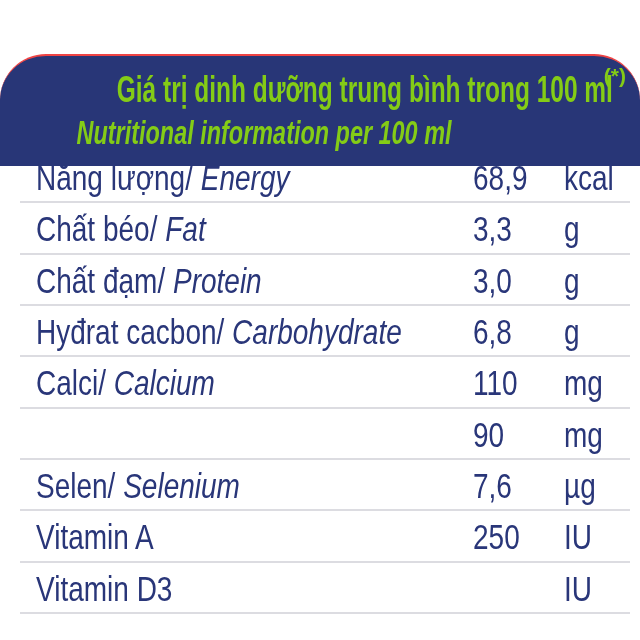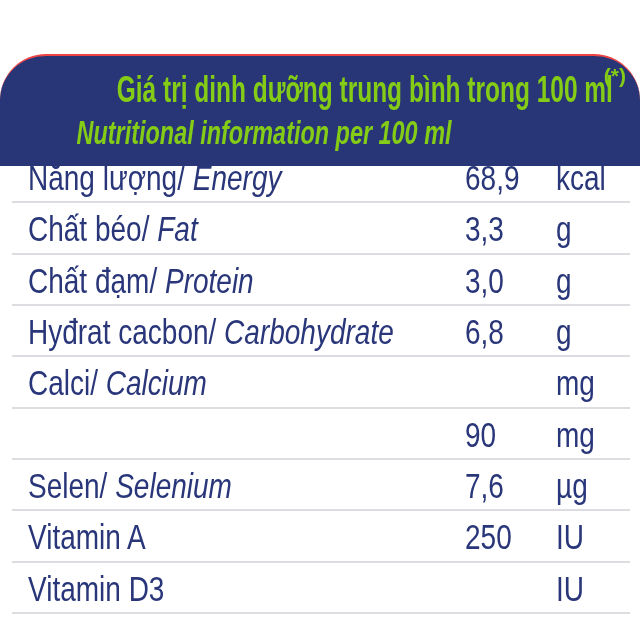--- a/index.html
+++ b/index.html
@@ -59,20 +59,21 @@
     position:absolute;
     left:0;top:152px;
     width:640px;
   }
   .row{
     position:relative;
     height:51.33px;
     line-height:51.33px;
     color:#293679;
     font-size:35px;
+    margin-left:8px;
   }
   .cell{
     position:absolute;
     top:0;bottom:0;
     white-space:nowrap;
   }
   .cell-label{left:28px;}
   .cell-value{left:465px;text-align:right;}
   .cell-unit{left:556px;}
   .cond{
@@ -129,20 +130,21 @@
 
     <div class="row">
       <span class="cell cell-label"><span class="cond"><span class="vi">Hyđrat cacbon/ </span><span class="en">Carbohydrate</span></span></span>
       <span class="cell cell-value"><span class="cond">6,8</span></span>
       <span class="cell cell-unit"><span class="cond">g</span></span>
       <span class="divider"></span>
     </div>
 
     <div class="row">
       <span class="cell cell-label"><span class="cond"><span class="vi">Calci/ </span><span class="en">Calcium</span></span></span>
+      <span class="cell cell-value"><span class="cond">110</span></span>
       <span class="cell cell-unit"><span class="cond">mg</span></span>
       <span class="divider"></span>
     </div>
 
     <div class="row">
       <span class="cell cell-value"><span class="cond">90</span></span>
       <span class="cell cell-unit"><span class="cond">mg</span></span>
       <span class="divider"></span>
     </div>
 

